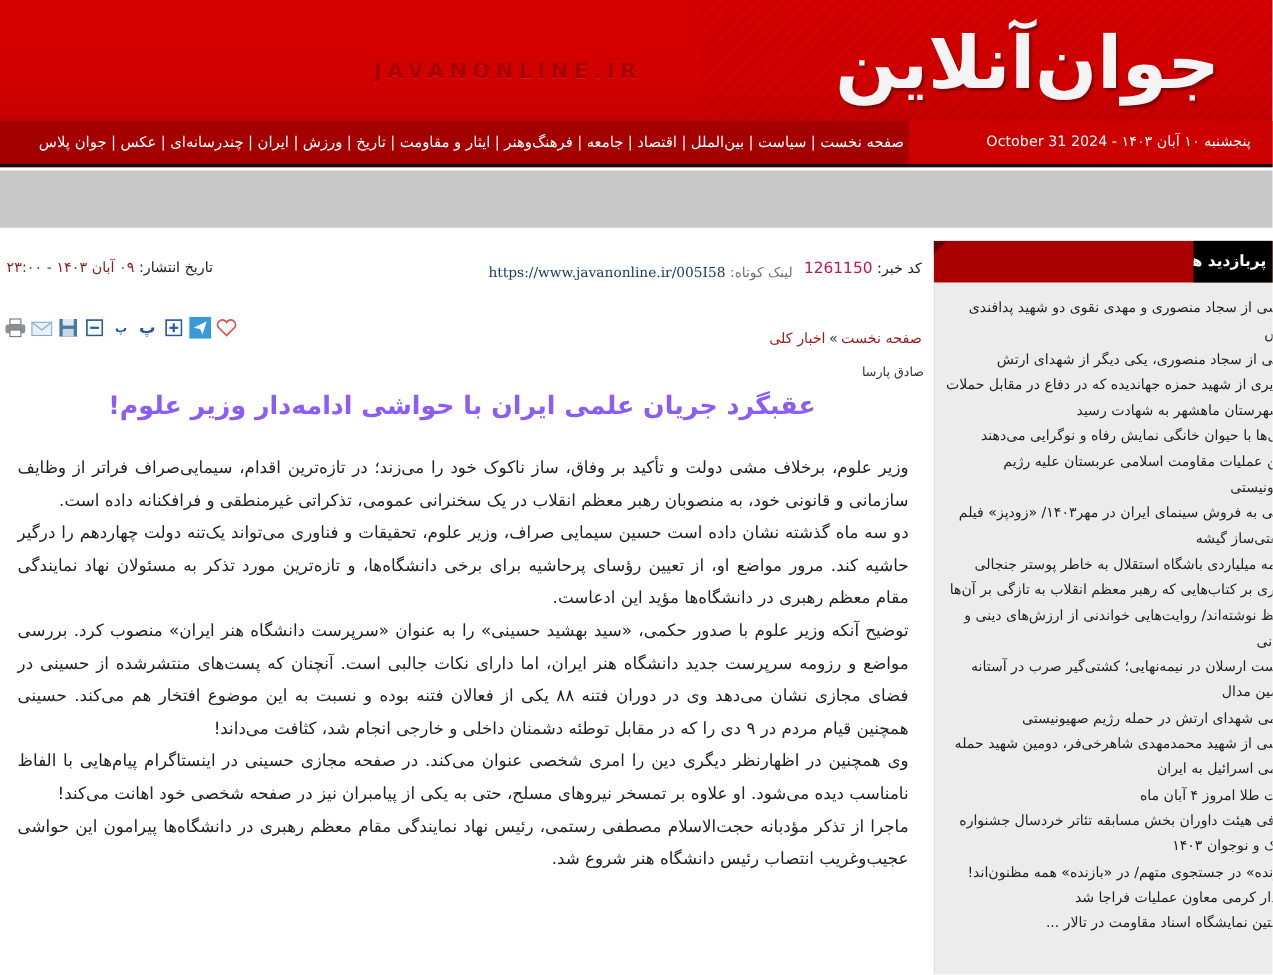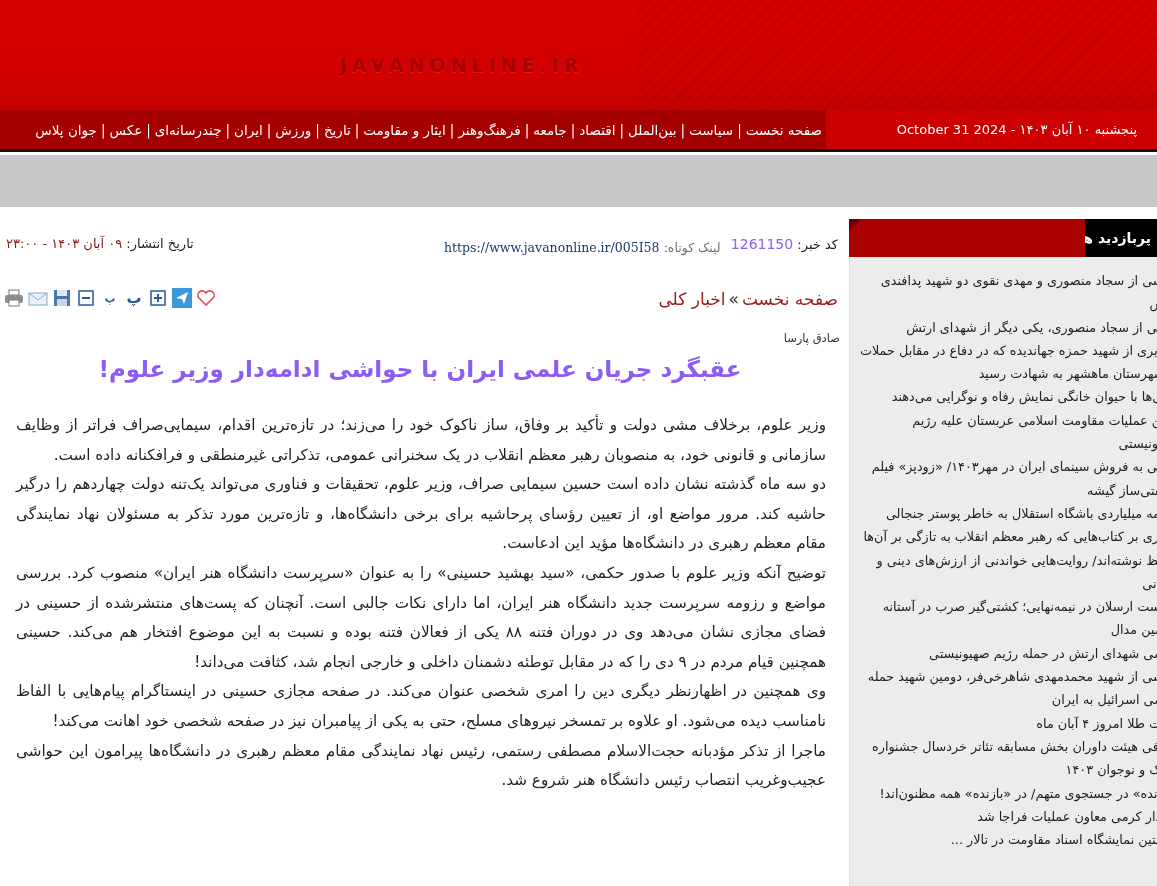--- a/index.html
+++ b/index.html
@@ -61,32 +61,32 @@
     .meta-row {
       position: absolute; left: 0; top: 236px; width: 840px; height: 26px;
       font-size: 13px; color: #222;
     }
     .pub-date { position: absolute; left: 6px; top: 0; direction: rtl; white-space: nowrap; }
     .pub-date .value { color: #8b1c1c; }
     .short-link { position: absolute; left: 444px; top: 4px; direction: rtl; white-space: nowrap; }
     .short-link .label { color: #737373; font-size: 12.5px; }
     .short-link .url { color: #1a3a6a; font-family: "DejaVu Serif", serif; font-size: 12.5px; }
     .news-code { position: absolute; right: 2px; top: 0; direction: rtl; white-space: nowrap; }
-    .news-code .value { color: #8b5cf6; font-size: 14px; }
+    .news-code .value { color: #be185d; font-size: 14px; }
 
     .toolbar {
       position: absolute; left: 4px; top: 287px; height: 22px;
       display: flex; align-items: center; gap: 4px;
     }
     .tb-icon { width: 20px; height: 20px; display: inline-flex; align-items: center; justify-content: center; }
     .tb-icon svg { display: block; }
 
     .breadcrumb {
-      position: absolute; right: 319px; top: 289px; direction: rtl;
-      font-size: 17px; color: #9a1a1a; white-space: nowrap;
+      position: absolute; right: 319px; top: 301px; direction: rtl;
+      font-size: 13px; color: #9a1a1a; white-space: nowrap;
     }
     .breadcrumb .arrow { color: #333; margin: 0 3px; }
 
     .author {
       position: absolute; left: 0; top: 331px; width: 840px; text-align: right;
       font-size: 11.5px; color: #333; direction: rtl;
     }
     .title {
       position: absolute; left: 0; top: 356px; width: 840px; text-align: center;
       font-size: 23px; font-weight: bold; color: #8b5cf6; direction: rtl;
@@ -127,20 +127,21 @@
       font-size: 12.8px; line-height: 23.3px; color: #222; cursor: pointer;
       padding-left: 6px;
     }
   </style>
 </head>
 <body>
 
 <div class="header">
   <div class="stripes"></div>
   <div class="watermark">JAVANONLINE.IR</div>
+  <div class="logo">جوان‌آنلاین</div>
 </div>
 
 <div class="navbar">
   <div class="date-area">پنجشنبه ۱۰ آبان ۱۴۰۳ - October 31 2024</div>
   <div class="nav-links">
     <span class="nav-item">صفحه نخست</span><span class="sep">|</span><span class="nav-item">سیاست</span><span class="sep">|</span><span class="nav-item">بین‌الملل</span><span class="sep">|</span><span class="nav-item">اقتصاد</span><span class="sep">|</span><span class="nav-item">جامعه</span><span class="sep">|</span><span class="nav-item">فرهنگ‌وهنر</span><span class="sep">|</span><span class="nav-item">ایثار و مقاومت</span><span class="sep">|</span><span class="nav-item">تاریخ</span><span class="sep">|</span><span class="nav-item">ورزش</span><span class="sep">|</span><span class="nav-item">ایران</span><span class="sep">|</span><span class="nav-item">چندرسانه‌ای</span><span class="sep">|</span><span class="nav-item">عکس</span><span class="sep">|</span><span class="nav-item">جوان پلاس</span>
   </div>
 </div>
 
 <div class="grey-band"></div>

